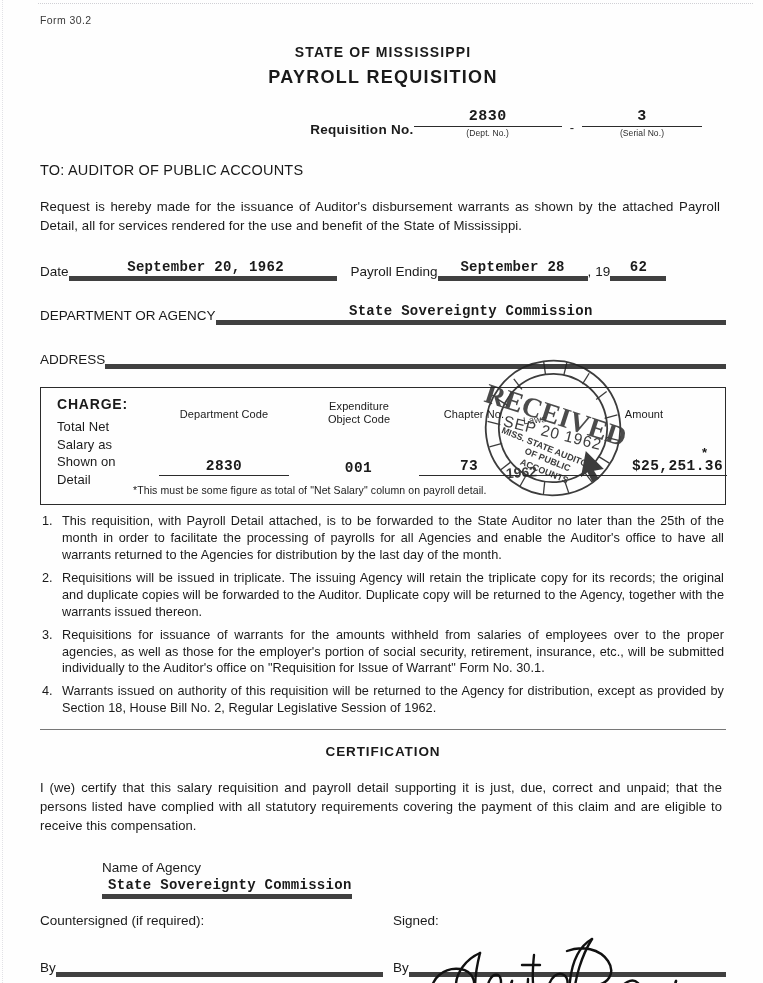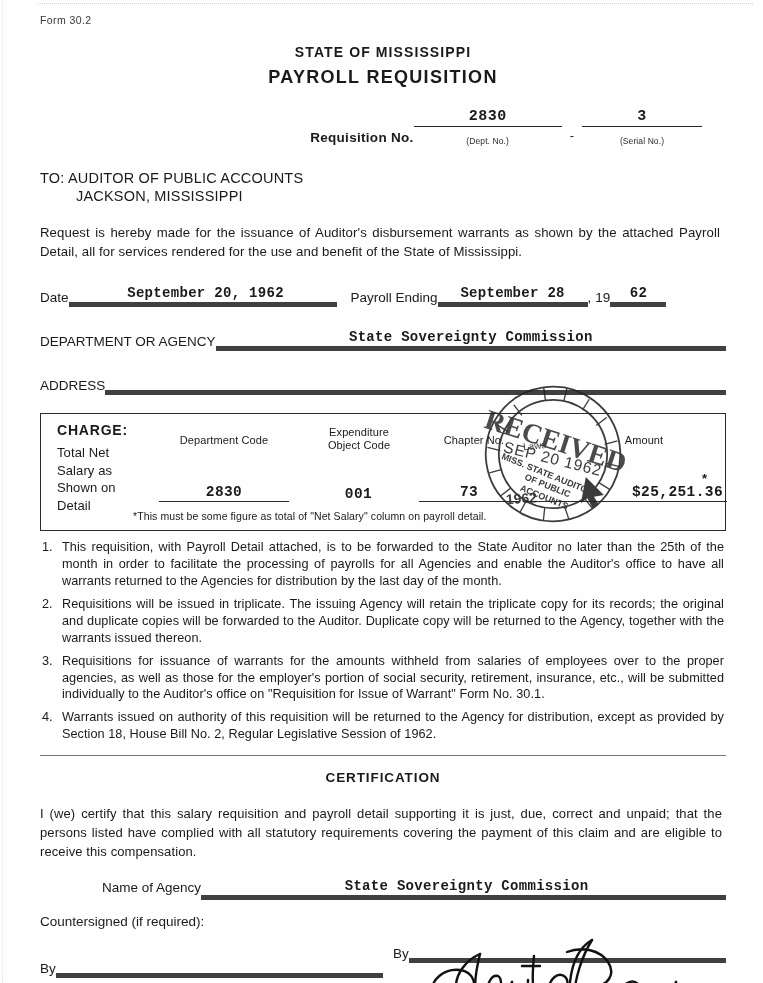--- a/index.html
+++ b/index.html
@@ -84,21 +84,21 @@
     letter-spacing: .5px;
     padding: 0 6px 1px 6px;
     display: block;
   }
   .req-field .rule {
     border-bottom: 1px solid #2b2b2b;
     height: 0;
   }
   .req-field .sub {
     font-size: 8.5px;
-    margin-top: 9px;
+    margin-top: 1px;
     color: #2b2b2b;
     letter-spacing: .1px;
   }
   .req-dept { width: 148px; }
   .req-serial { width: 120px; }
   .req-dash {
     font-size: 13px;
     padding: 0 8px 3px 8px;
   }
 
@@ -277,24 +277,25 @@
     font-size: 13px;
     line-height: 1.45;
     letter-spacing: .1px;
     text-align: justify;
     width: 682px;
   }
 
   
   .sig-name-row {
     display: flex;
-    align-items: center;
-    margin-top: 16px;
+    align-items: flex-start;
+    margin-top: 24px;
     padding-left: 62px;
     font-size: 13.5px;
+    flex-direction: column;
   }
   .sig-cols {
     display: flex;
     margin-top: 14px;
     position: relative;
   }
   .sig-col { width: 343px; }
   .sig-col.right { padding-left: 10px; box-sizing: border-box; }
   .sig-head { font-size: 13.5px; }
   .sig-line-row {
@@ -338,21 +339,20 @@
       <div class="req-dash">-</div>
       <div class="req-field req-serial">
         <span class="val">3</span>
         <div class="rule"></div>
         <div class="sub">(Serial No.)</div>
       </div>
     </div>
 
     <div class="to-block">
       <div>TO: AUDITOR OF PUBLIC ACCOUNTS</div>
-      <div class="l2">JACKSON, MISSISSIPPI</div>
     </div>
 
     <div class="para">Request is hereby made for the issuance of Auditor's disbursement warrants as shown by the attached Payroll Detail, all for services rendered for the use and benefit of the State of Mississippi.</div>
 
     <div class="date-row">
       <span class="lbl">Date</span>
       <span class="fill date-field">
         <span class="hand lead">September 20, 1962</span>
       </span>
       <span class="lbl" style="padding-left:14px">Payroll Ending</span>
@@ -466,20 +466,21 @@
         <div class="sig-line-row">
           <span class="lbl">By</span>
           <span class="fill grow">
             <span class="hand">&nbsp;</span>
           </span>
         </div>
 
       </div>
 
       <div class="sig-col right">
+        <div class="sig-head">Signed:</div>
         <div class="sig-line-row">
           <span class="lbl">By</span>
           <span class="fill grow">
             <span class="hand">&nbsp;</span>
           </span>
         </div>
 
       </div>
 
       <svg class="signature" viewBox="0 0 270 92">

